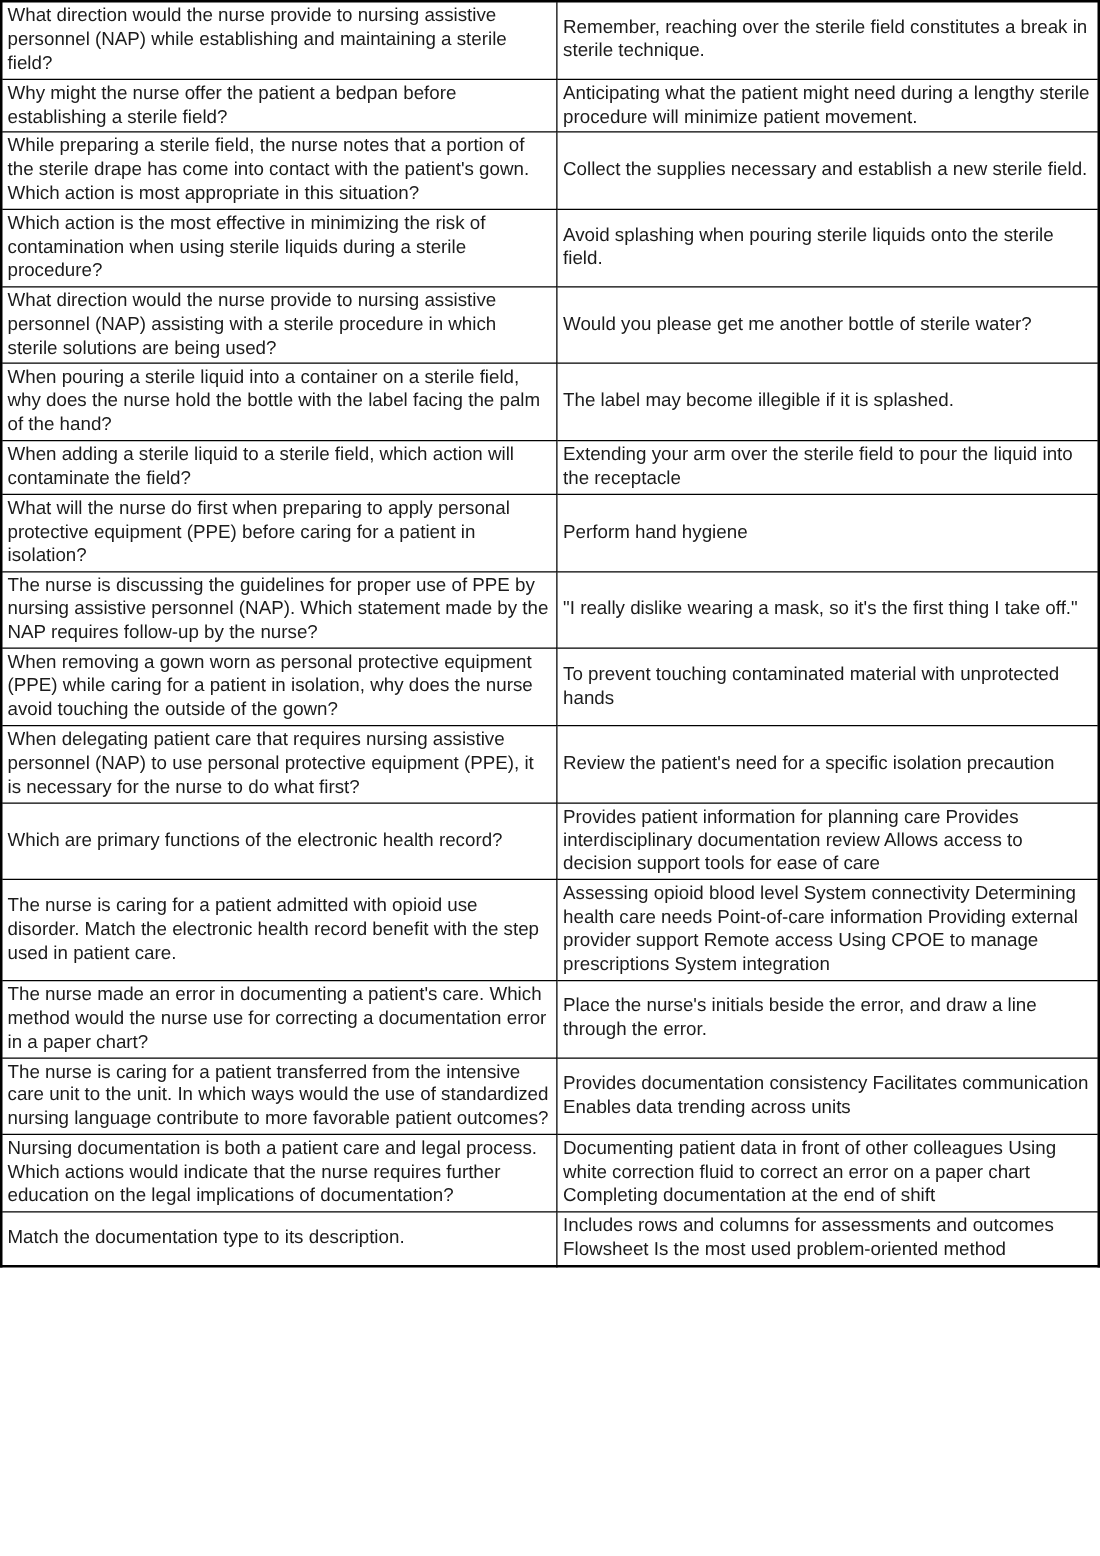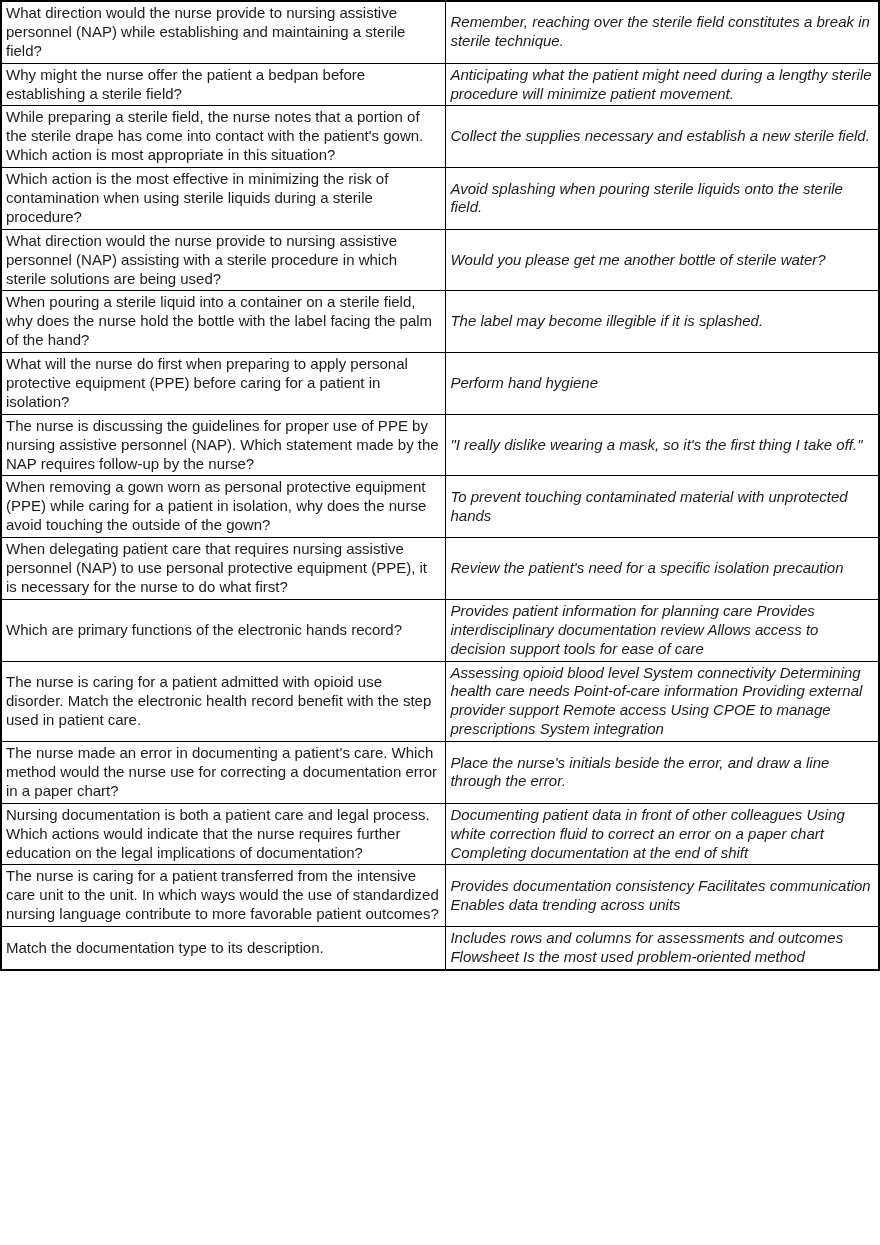--- a/index.html
+++ b/index.html
@@ -20,21 +20,21 @@
   table.qa-table td {
     border: 1px solid #000;
     padding: 2px 6px 2px 4px;
     font-size: 15px;
     line-height: 1.26;
     color: #1c1c1c;
     vertical-align: middle;
     word-wrap: break-word;
   }
   td.q-cell { width: 411px; }
-  td.a-cell { width: 400px; font-style: italic; }
+  td.a-cell { width: 400px; }
 </style>
 </head>
 <body>
 
 <table class="qa-table">
   <tbody>
       <tr>
         <td class="q-cell">What direction would the nurse provide to nursing assistive personnel (NAP) while establishing and maintaining a sterile field?</td>
         <td class="a-cell">Remember, reaching over the sterile field constitutes a break in sterile technique.</td>
       </tr>
@@ -52,53 +52,57 @@
       </tr>
       <tr>
         <td class="q-cell">What direction would the nurse provide to nursing assistive personnel (NAP) assisting with a sterile procedure in which sterile solutions are being used?</td>
         <td class="a-cell">Would you please get me another bottle of sterile water?</td>
       </tr>
       <tr>
         <td class="q-cell">When pouring a sterile liquid into a container on a sterile field, why does the nurse hold the bottle with the label facing the palm of the hand?</td>
         <td class="a-cell">The label may become illegible if it is splashed.</td>
       </tr>
       <tr>
+        <td class="q-cell">When adding a sterile liquid to a sterile field, which action will contaminate the field?</td>
+        <td class="a-cell">Extending your arm over the sterile field to pour the liquid into the receptacle</td>
+      </tr>
+      <tr>
         <td class="q-cell">What will the nurse do first when preparing to apply personal protective equipment (PPE) before caring for a patient in isolation?</td>
         <td class="a-cell">Perform hand hygiene</td>
       </tr>
       <tr>
         <td class="q-cell">The nurse is discussing the guidelines for proper use of PPE by nursing assistive personnel (NAP). Which statement made by the NAP requires follow-up by the nurse?</td>
         <td class="a-cell">"I really dislike wearing a mask, so it's the first thing I take off."</td>
       </tr>
       <tr>
         <td class="q-cell">When removing a gown worn as personal protective equipment (PPE) while caring for a patient in isolation, why does the nurse avoid touching the outside of the gown?</td>
         <td class="a-cell">To prevent touching contaminated material with unprotected hands</td>
       </tr>
       <tr>
         <td class="q-cell">When delegating patient care that requires nursing assistive personnel (NAP) to use personal protective equipment (PPE), it is necessary for the nurse to do what first?</td>
         <td class="a-cell">Review the patient's need for a specific isolation precaution</td>
       </tr>
       <tr>
-        <td class="q-cell">Which are primary functions of the electronic hands record?</td>
+        <td class="q-cell">Which are primary functions of the electronic health record?</td>
         <td class="a-cell">Provides patient information for planning care Provides interdisciplinary documentation review Allows access to decision support tools for ease of care</td>
       </tr>
       <tr>
         <td class="q-cell">The nurse is caring for a patient admitted with opioid use disorder. Match the electronic health record benefit with the step used in patient care.</td>
         <td class="a-cell">Assessing opioid blood level System connectivity Determining health care needs Point-of-care information Providing external provider support Remote access Using CPOE to manage prescriptions System integration</td>
       </tr>
       <tr>
         <td class="q-cell">The nurse made an error in documenting a patient's care. Which method would the nurse use for correcting a documentation error in a paper chart?</td>
         <td class="a-cell">Place the nurse's initials beside the error, and draw a line through the error.</td>
       </tr>
       <tr>
+        <td class="q-cell">The nurse is caring for a patient transferred from the intensive care unit to the unit. In which ways would the use of standardized nursing language contribute to more favorable patient outcomes?</td>
+        <td class="a-cell">Provides documentation consistency Facilitates communication Enables data trending across units</td>
+      </tr>
+      <tr>
         <td class="q-cell">Nursing documentation is both a patient care and legal process. Which actions would indicate that the nurse requires further education on the legal implications of documentation?</td>
         <td class="a-cell">Documenting patient data in front of other colleagues Using white correction fluid to correct an error on a paper chart Completing documentation at the end of shift</td>
-      </tr>
-      <tr>
-        <td class="q-cell">The nurse is caring for a patient transferred from the intensive care unit to the unit. In which ways would the use of standardized nursing language contribute to more favorable patient outcomes?</td>
-        <td class="a-cell">Provides documentation consistency Facilitates communication Enables data trending across units</td>
       </tr>
       <tr>
         <td class="q-cell">Match the documentation type to its description.</td>
         <td class="a-cell">Includes rows and columns for assessments and outcomes Flowsheet Is the most used problem-oriented method</td>
       </tr>
     </tbody>
 </table>
 
 </body></html>

